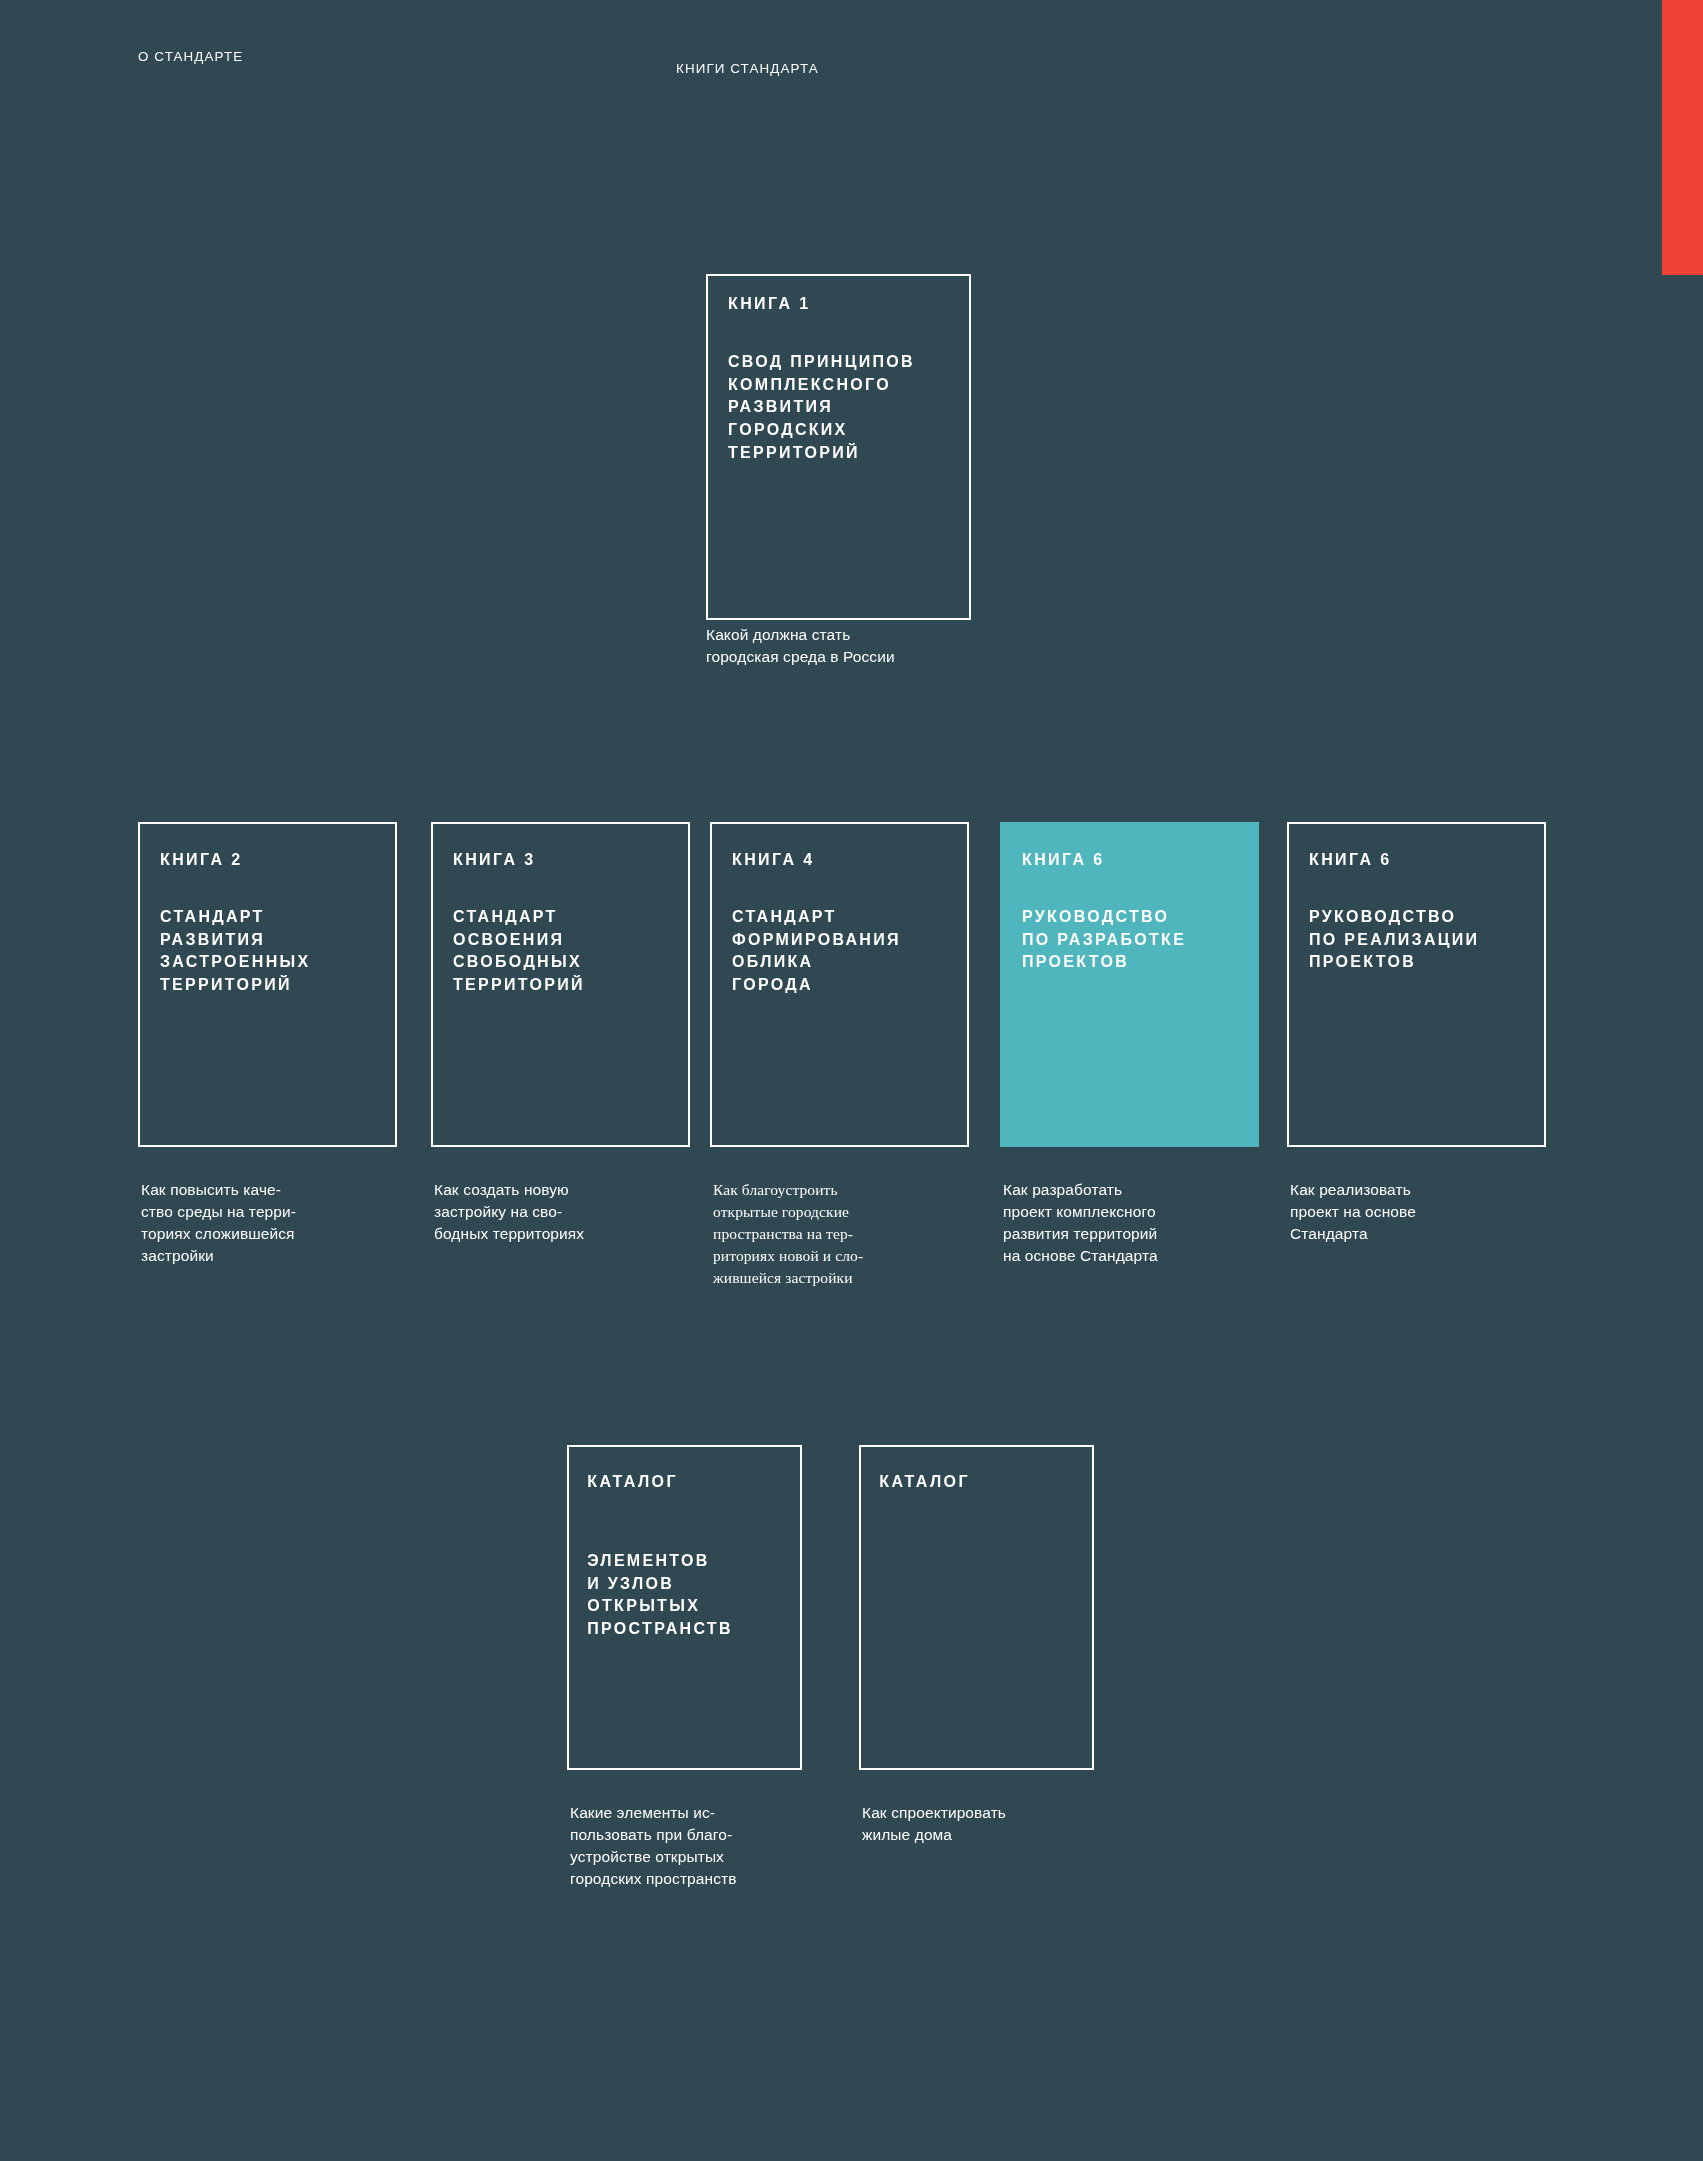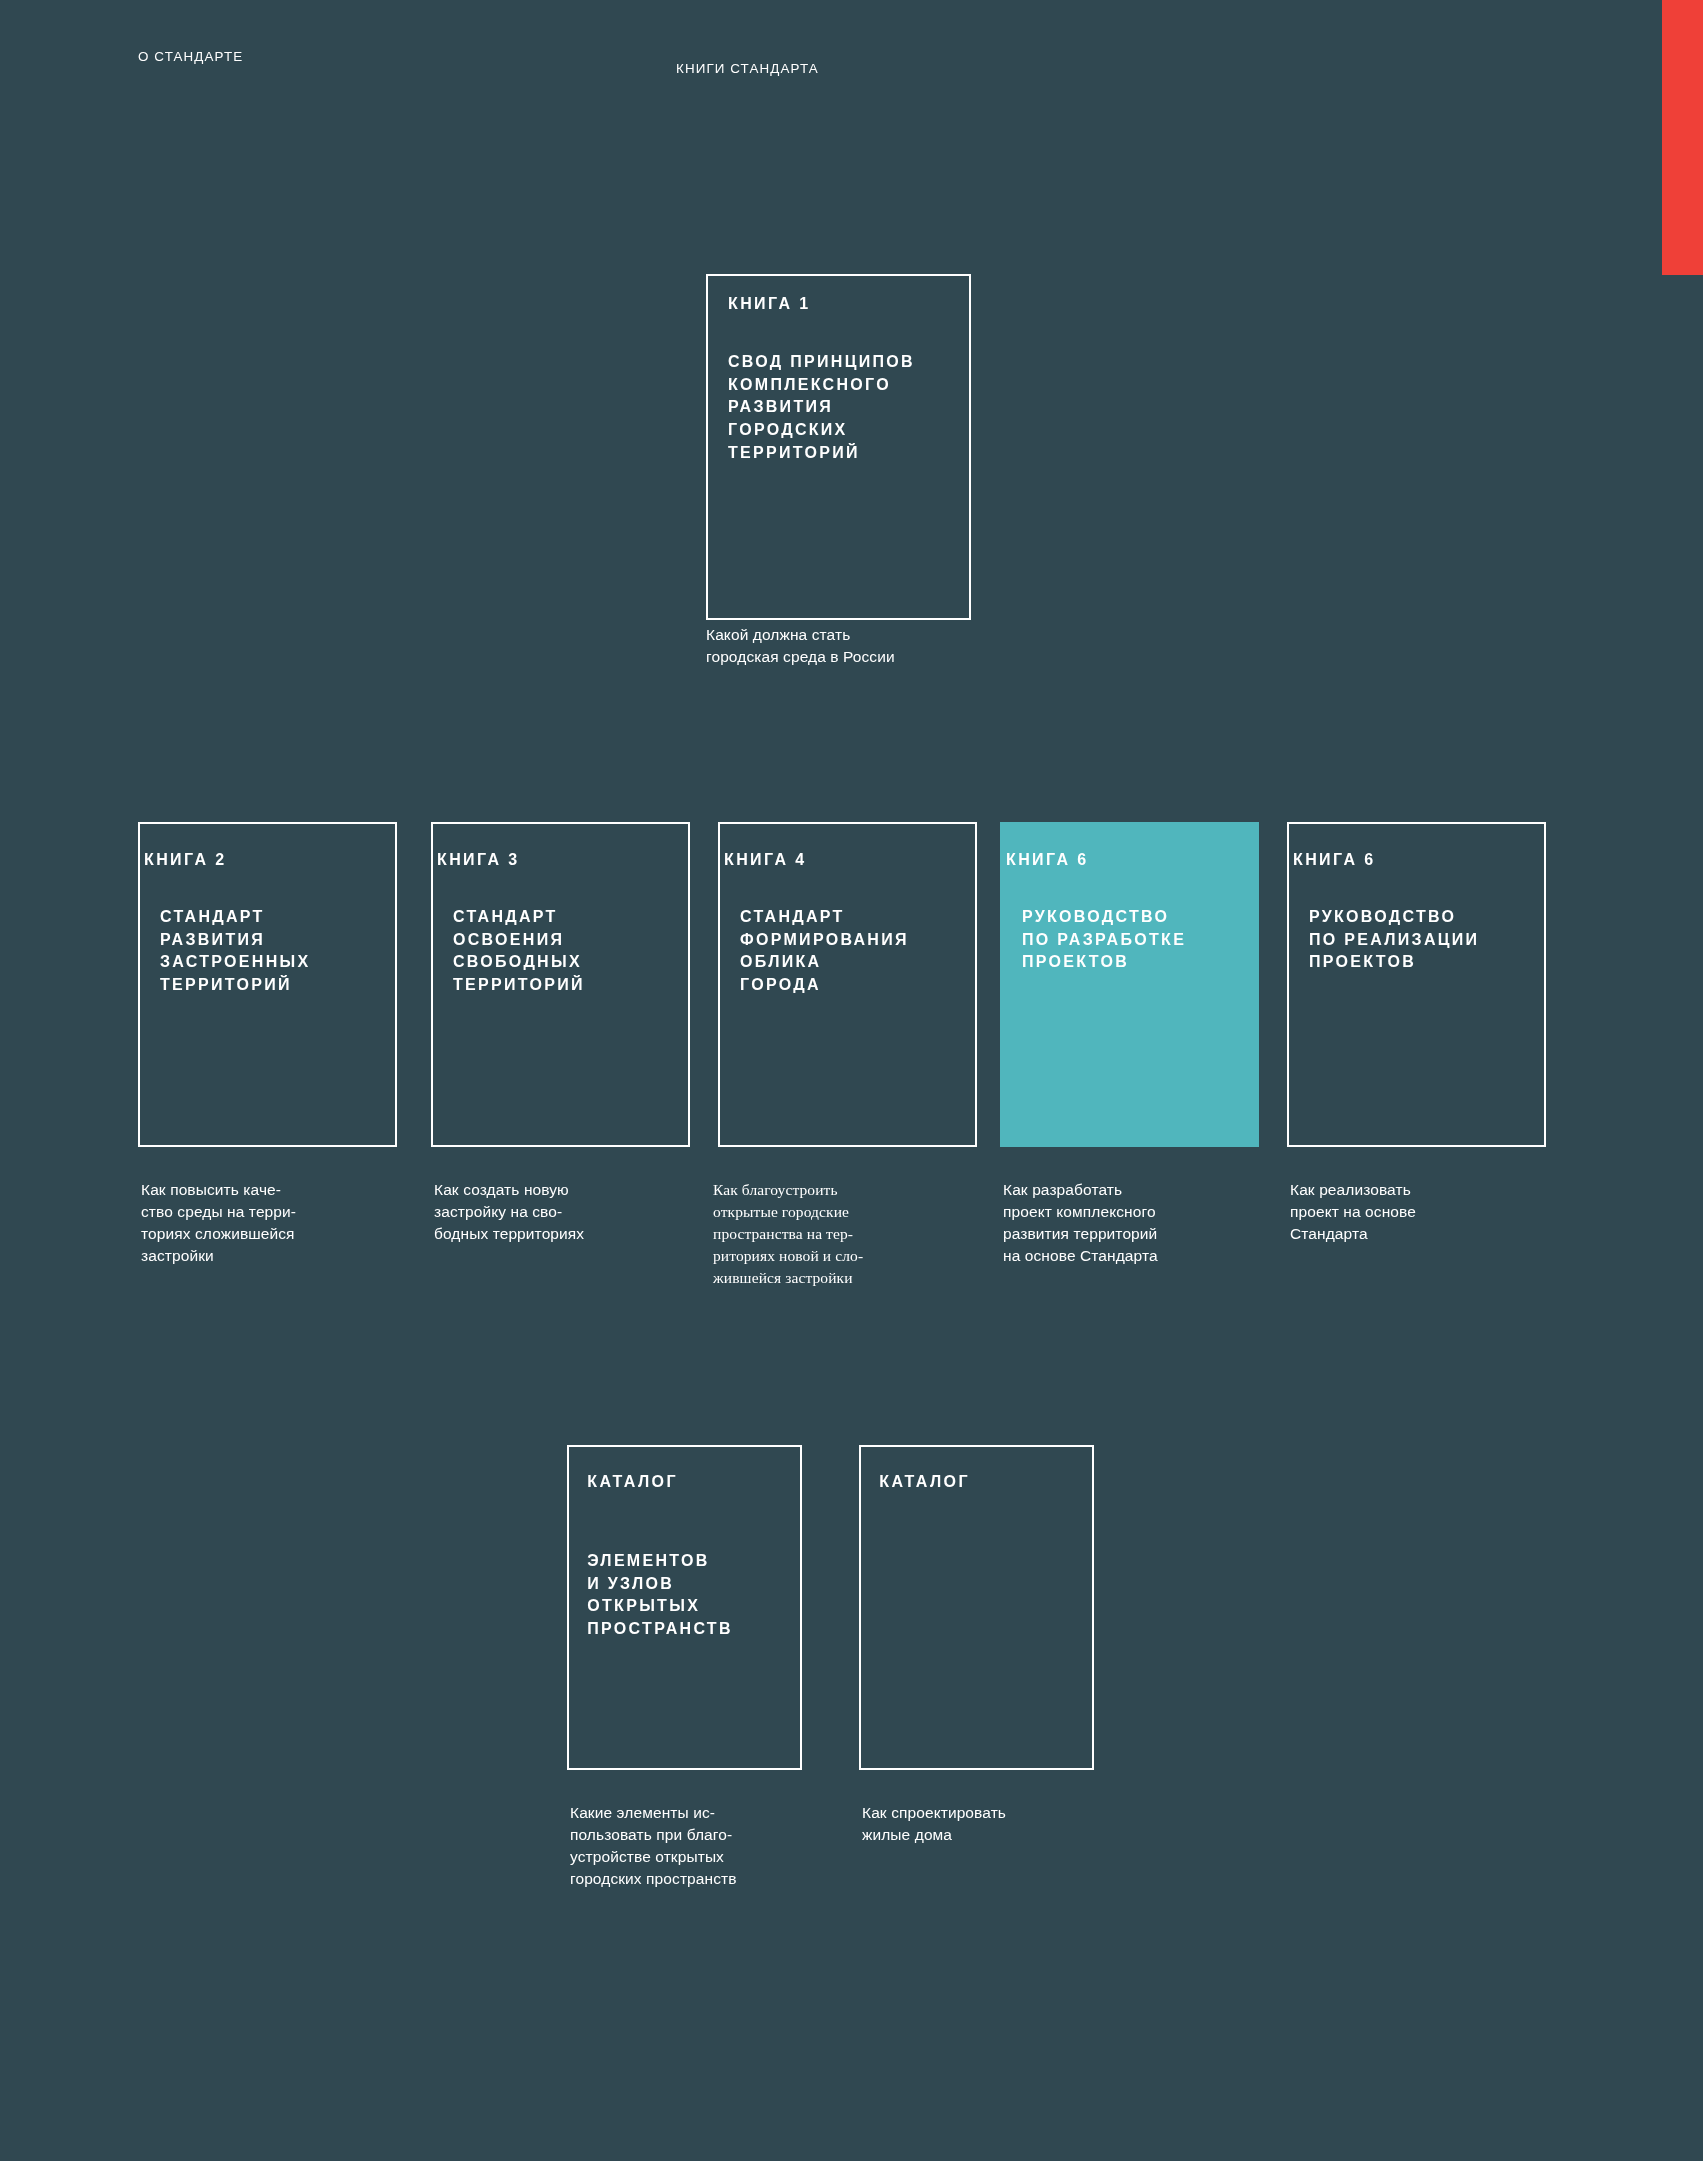--- a/index.html
+++ b/index.html
@@ -101,27 +101,27 @@
   #card-book-1 .kicker{left:20px;top:20.4px;}
   #card-book-1 .title{left:20px;top:75px;}
   #cap-book-1{left:706px;top:624px;width:296px;}
 
   
   .row-books .card{
     top:822px;
     width:259px;
     height:325px;
   }
-  .row-books .card .kicker{left:4px;top:28px;}
+  .row-books .card .kicker{left:20px;top:28px;}
   .row-books .card .title{left:20px;top:82px;}
   .row-books .caption{top:1179px;width:253px;}
 
   #card-book-2{left:138px;}
   #card-book-3{left:431px;}
-  #card-book-4{left:710px;margin-left:8px;}
+  #card-book-4{left:710px;}
   #card-book-5{left:1000px;}
   #card-book-6{left:1287px;}
 
   #cap-book-2{left:141px;}
   #cap-book-3{left:434px;}
   #cap-book-4{left:713px;font-family:Liberation Serif, serif;}
   #cap-book-5{left:1003px;}
   #cap-book-6{left:1290px;}
 
   

